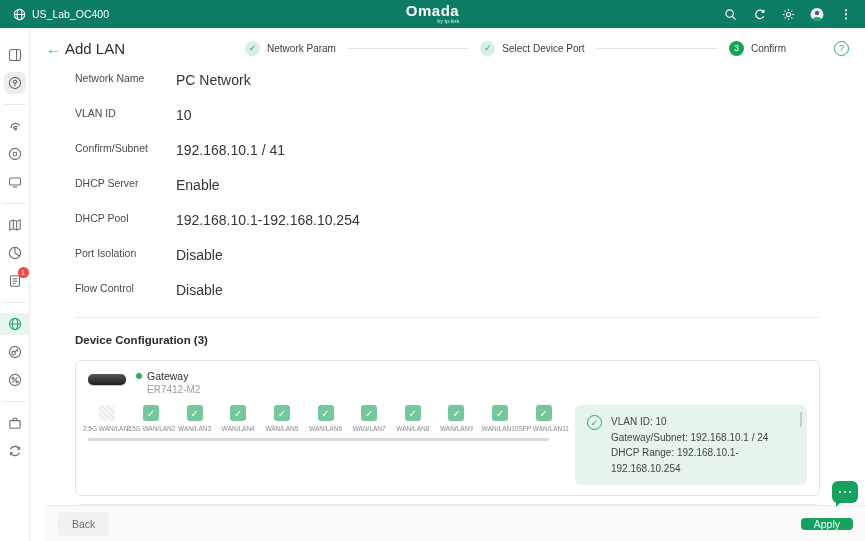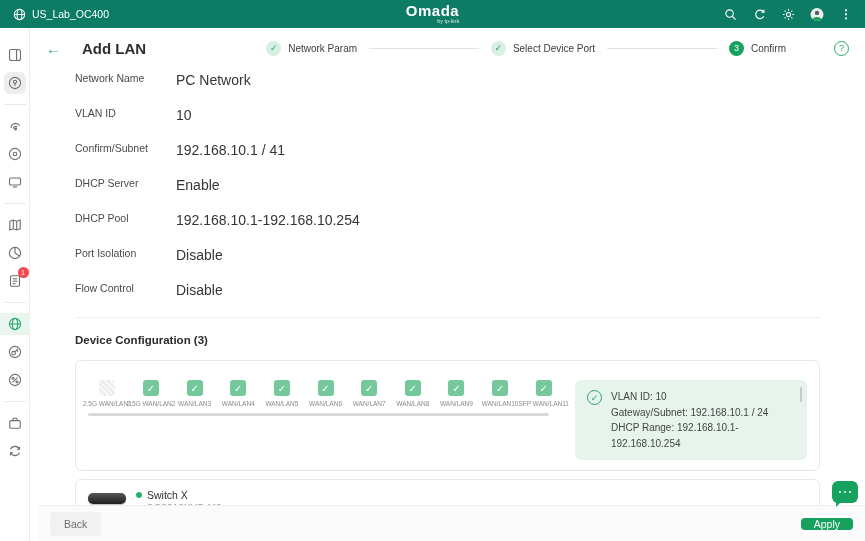--- a/index.html
+++ b/index.html
@@ -25,21 +25,21 @@
   .sb-active { background:#e9f6ef; }
   .sb-active svg { stroke:#2aa86e; }
   .sb-divider { width:22px; height:1px; background:#e8e8e8; margin:4px 0 10px 0; }
   .sb-badge { position:absolute; top:-3px; right:1px; min-width:11px; height:11px; border-radius:6px; background:#f0484d; color:#fff; font-size:7px; display:flex; align-items:center; justify-content:center; padding:0 2px; }
 
   .main { flex:1; position:relative; overflow:hidden; }
 
   
   .title-row { height:40px; display:flex; align-items:center; padding:0 16px; }
   .back-arrow { color:#3aa57c; font-size:15px; cursor:pointer; }
-  .page-title { font-size:15px; color:#2f2f2f; margin-left:21px; font-weight:700; }
+  .page-title { font-size:15px; color:#2f2f2f; margin-left:4px; font-weight:400; }
   .stepper { flex:1; display:flex; align-items:center; margin:0 48px 0 120px; }
   .step { display:flex; align-items:center; gap:7px; }
   .step-circle { width:15px; height:15px; border-radius:50%; display:flex; align-items:center; justify-content:center; flex-shrink:0; }
   .step-done .step-circle { background:#d8efe3; color:#27a567; font-size:9px; }
   .step-current .step-circle { background:#17a15f; color:#fff; font-size:9px; }
   .step-label { font-size:10px; color:#3c3c3c; white-space:nowrap; }
   .step-line { flex:1; height:1px; background:#e3e3e3; margin:0 12px; }
   .help-btn { width:15px; height:15px; border:1.2px solid #2aa86e; border-radius:50%; color:#2aa86e; font-size:9px; display:flex; align-items:center; justify-content:center; cursor:pointer; }
 
   
@@ -67,21 +67,21 @@
   .port-box.checked { background:#74c89b; color:#fff; font-size:10px; }
   .port-box.hatched { background:repeating-linear-gradient(45deg,#ececec 0 2px,#f8f8f8 2px 4px); }
   .port-label { font-size:6.5px; color:#8a8a8a; margin-top:4px; white-space:nowrap; }
   .ports-scrollbar { height:3px; background:#d9d9d9; border-radius:2px; margin-top:6px; width:97%; }
   .summary-box { width:232px; flex-shrink:0; background:#e6f4ec; border-radius:6px; padding:9px 12px; display:flex; gap:9px; position:relative; }
   .summary-check { width:15px; height:15px; border:1.4px solid #2ba36b; border-radius:50%; color:#2ba36b; font-size:9px; display:flex; align-items:center; justify-content:center; flex-shrink:0; margin-top:1px; }
   .summary-lines { font-size:10px; color:#444; line-height:1.55; }
   .summary-scroll-thumb { position:absolute; right:5px; top:7px; width:2px; height:15px; background:#c9c9c9; border-radius:1px; }
 
   
-  .footer-bar { position:absolute; left:8px; right:0; bottom:0; height:36px; background:#fbfbfb; border-top:1px solid #ededed; display:flex; align-items:center; justify-content:space-between; padding:0 12px; }
+  .footer-bar { position:absolute; left:16px; right:0; bottom:0; height:36px; background:#fbfbfb; border-top:1px solid #ededed; display:flex; align-items:center; justify-content:space-between; padding:0 12px; }
   .btn-back { background:#f1f1f1; border:none; border-radius:4px; color:#6c6c6c; font-size:10.5px; padding:6px 14px; cursor:pointer; font-family:inherit; }
   .btn-apply { background:#17a15f; border:none; border-radius:4px; color:#fff; font-size:10.5px; padding:0 13px; cursor:pointer; font-family:inherit; }
 
   .chat-fab { position:absolute; right:7px; bottom:38px; width:26px; height:22px; background:#17a15f; border-radius:6px; display:flex; align-items:center; justify-content:center; gap:2.5px; cursor:pointer; }
   .chat-fab::after { content:""; position:absolute; left:4px; bottom:-4px; border:4px solid transparent; border-top-color:#17a15f; border-left-color:#17a15f; }
   .chat-dot { width:2.5px; height:2.5px; border-radius:50%; background:#fff; }
 </style>
 </head>
 <body>
 
@@ -288,20 +288,30 @@
       </div>
       <div class="cfg-row">
         <span class="cfg-label">Flow Control</span>
         <span class="cfg-value">Disable</span>
       </div>
 
       <div class="section-divider"></div>
       <div class="section-heading">Device Configuration (3)</div>
 
       <div class="device-card">
+        <div class="device-head">
+          <div class="device-img"></div>
+          <div>
+            <div class="device-name-row">
+              <span class="status-dot"></span>
+              <span class="device-name">Gateway</span>
+            </div>
+            <div class="device-model">ER7412-M2</div>
+          </div>
+        </div>
         <div class="ports-summary-row">
           <div class="ports-block">
             <div class="ports-list">
               <div class="port">
                 <span class="port-box hatched"></span>
                 <span class="port-label">2.5G WAN/LAN1</span>
               </div>
               <div class="port">
                 <span class="port-box checked">✓</span>
                 <span class="port-label">2.5G WAN/LAN2</span>

